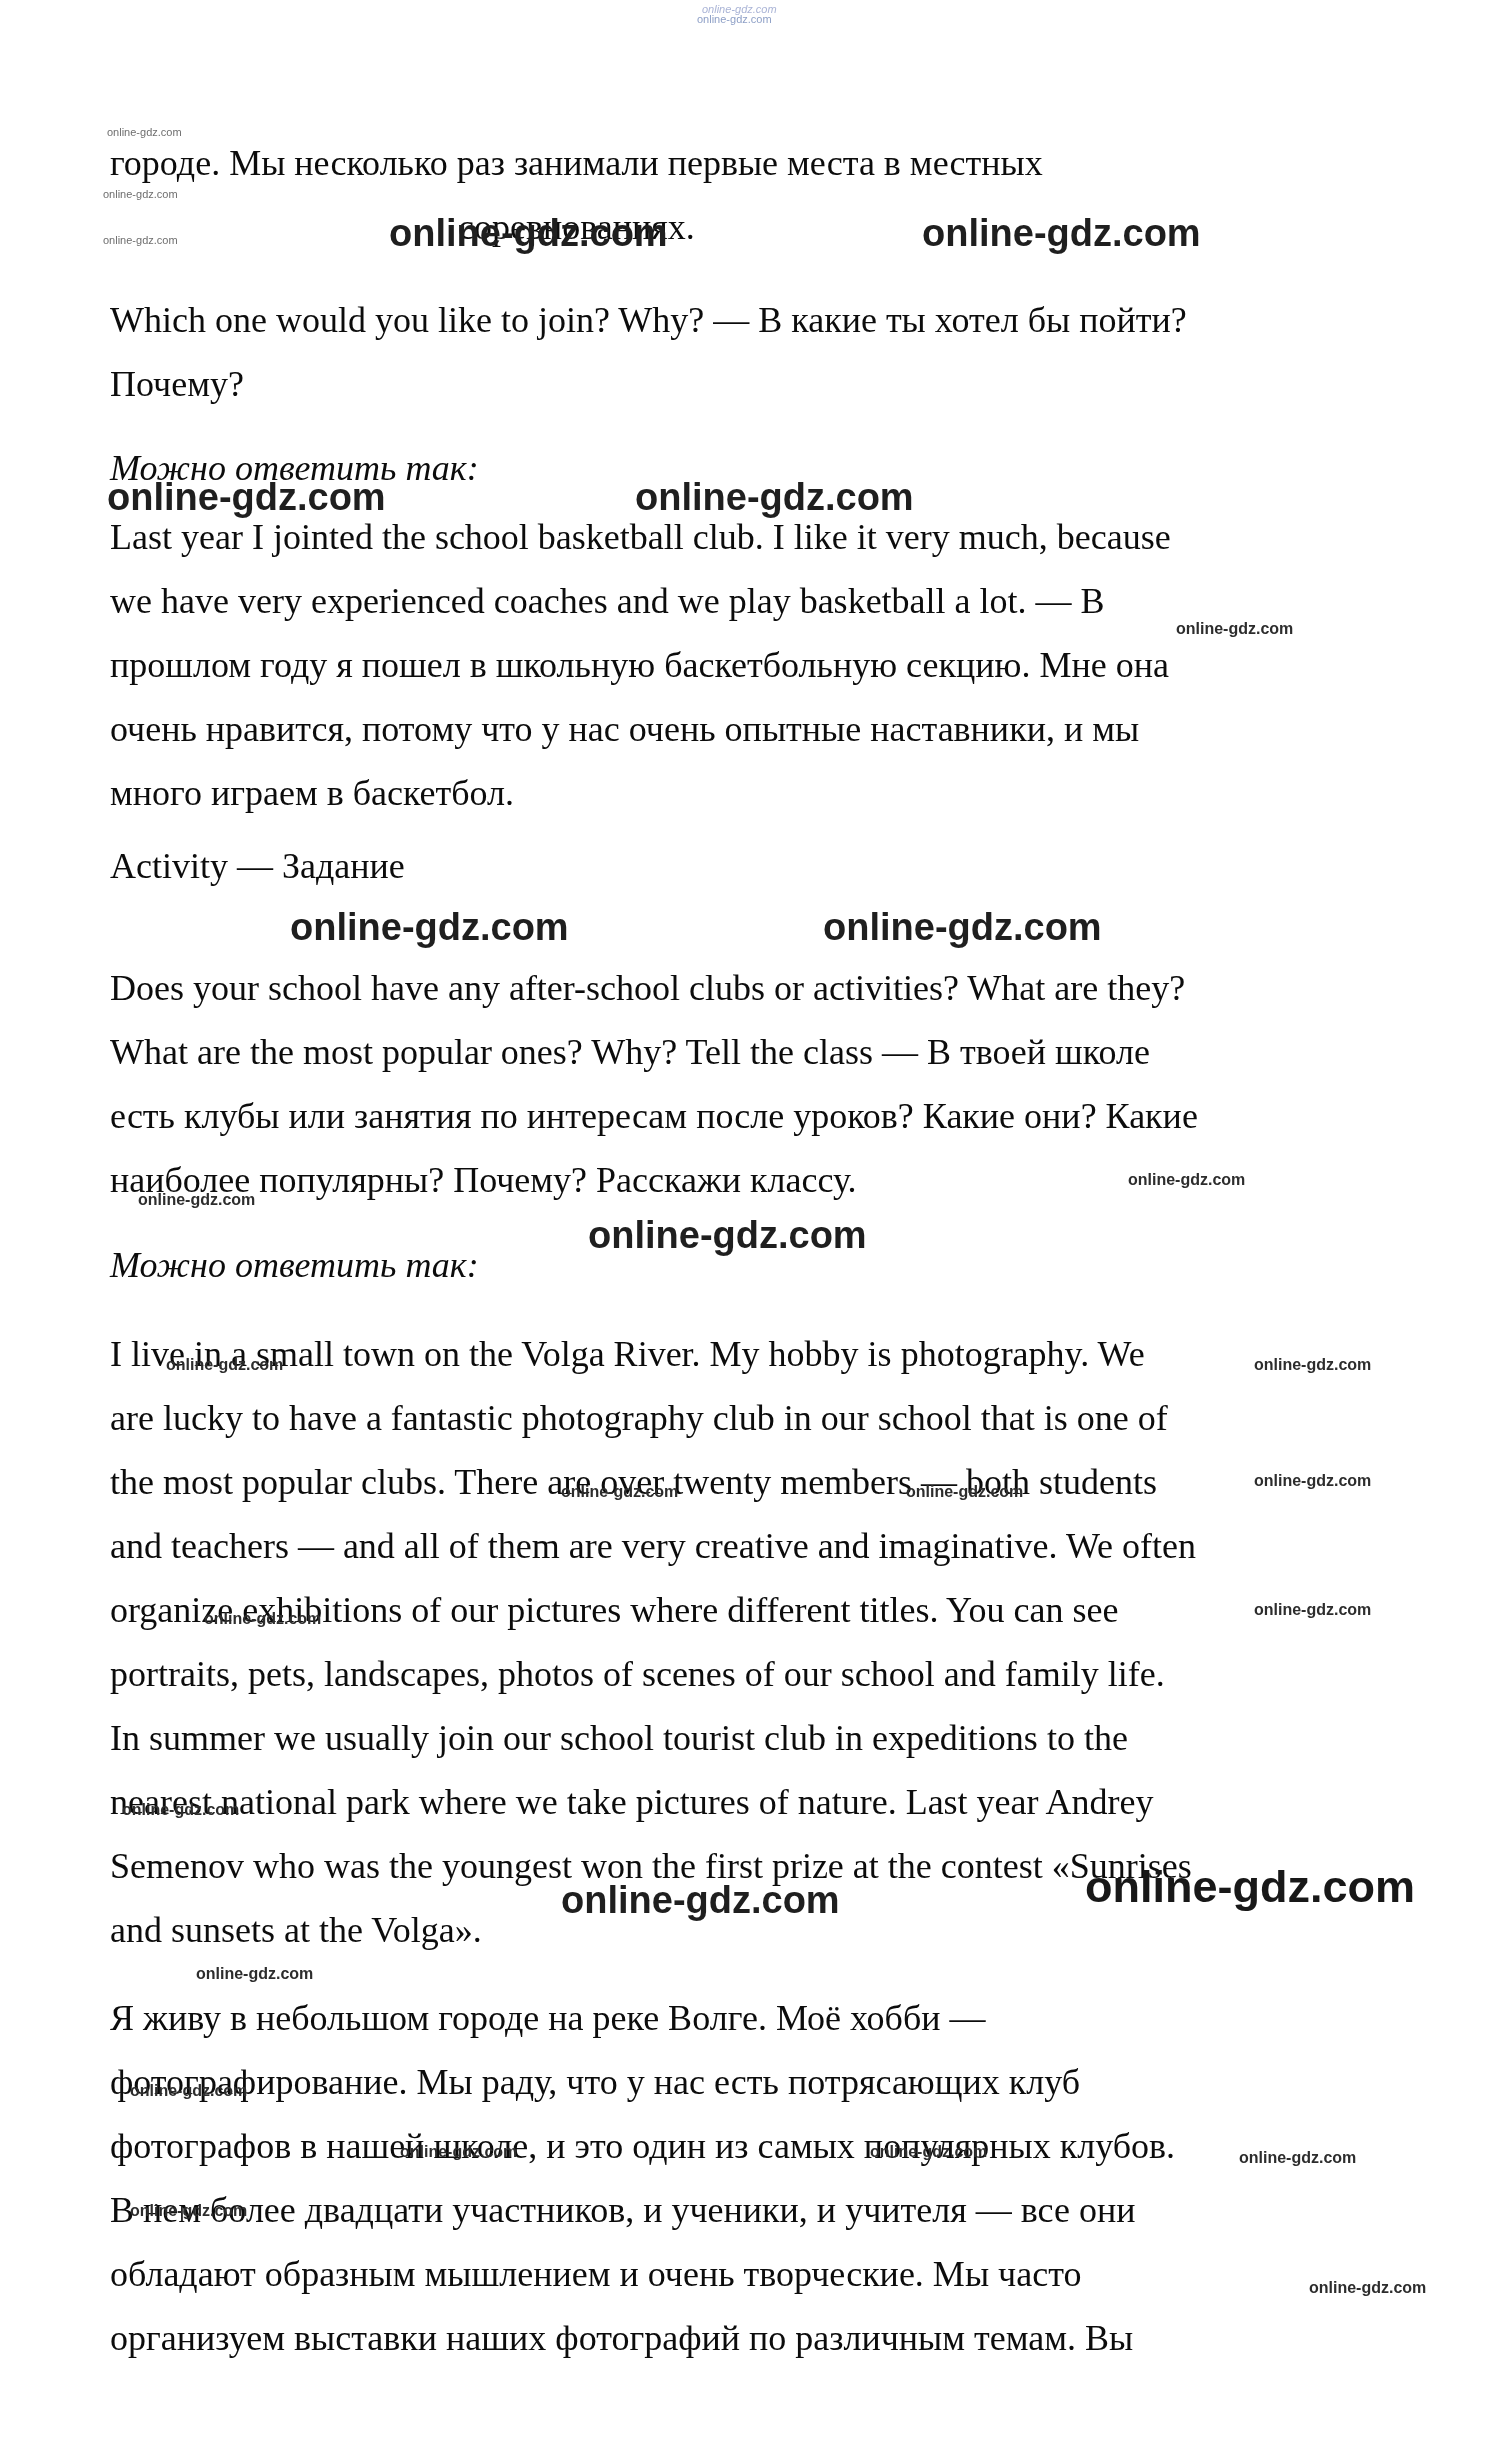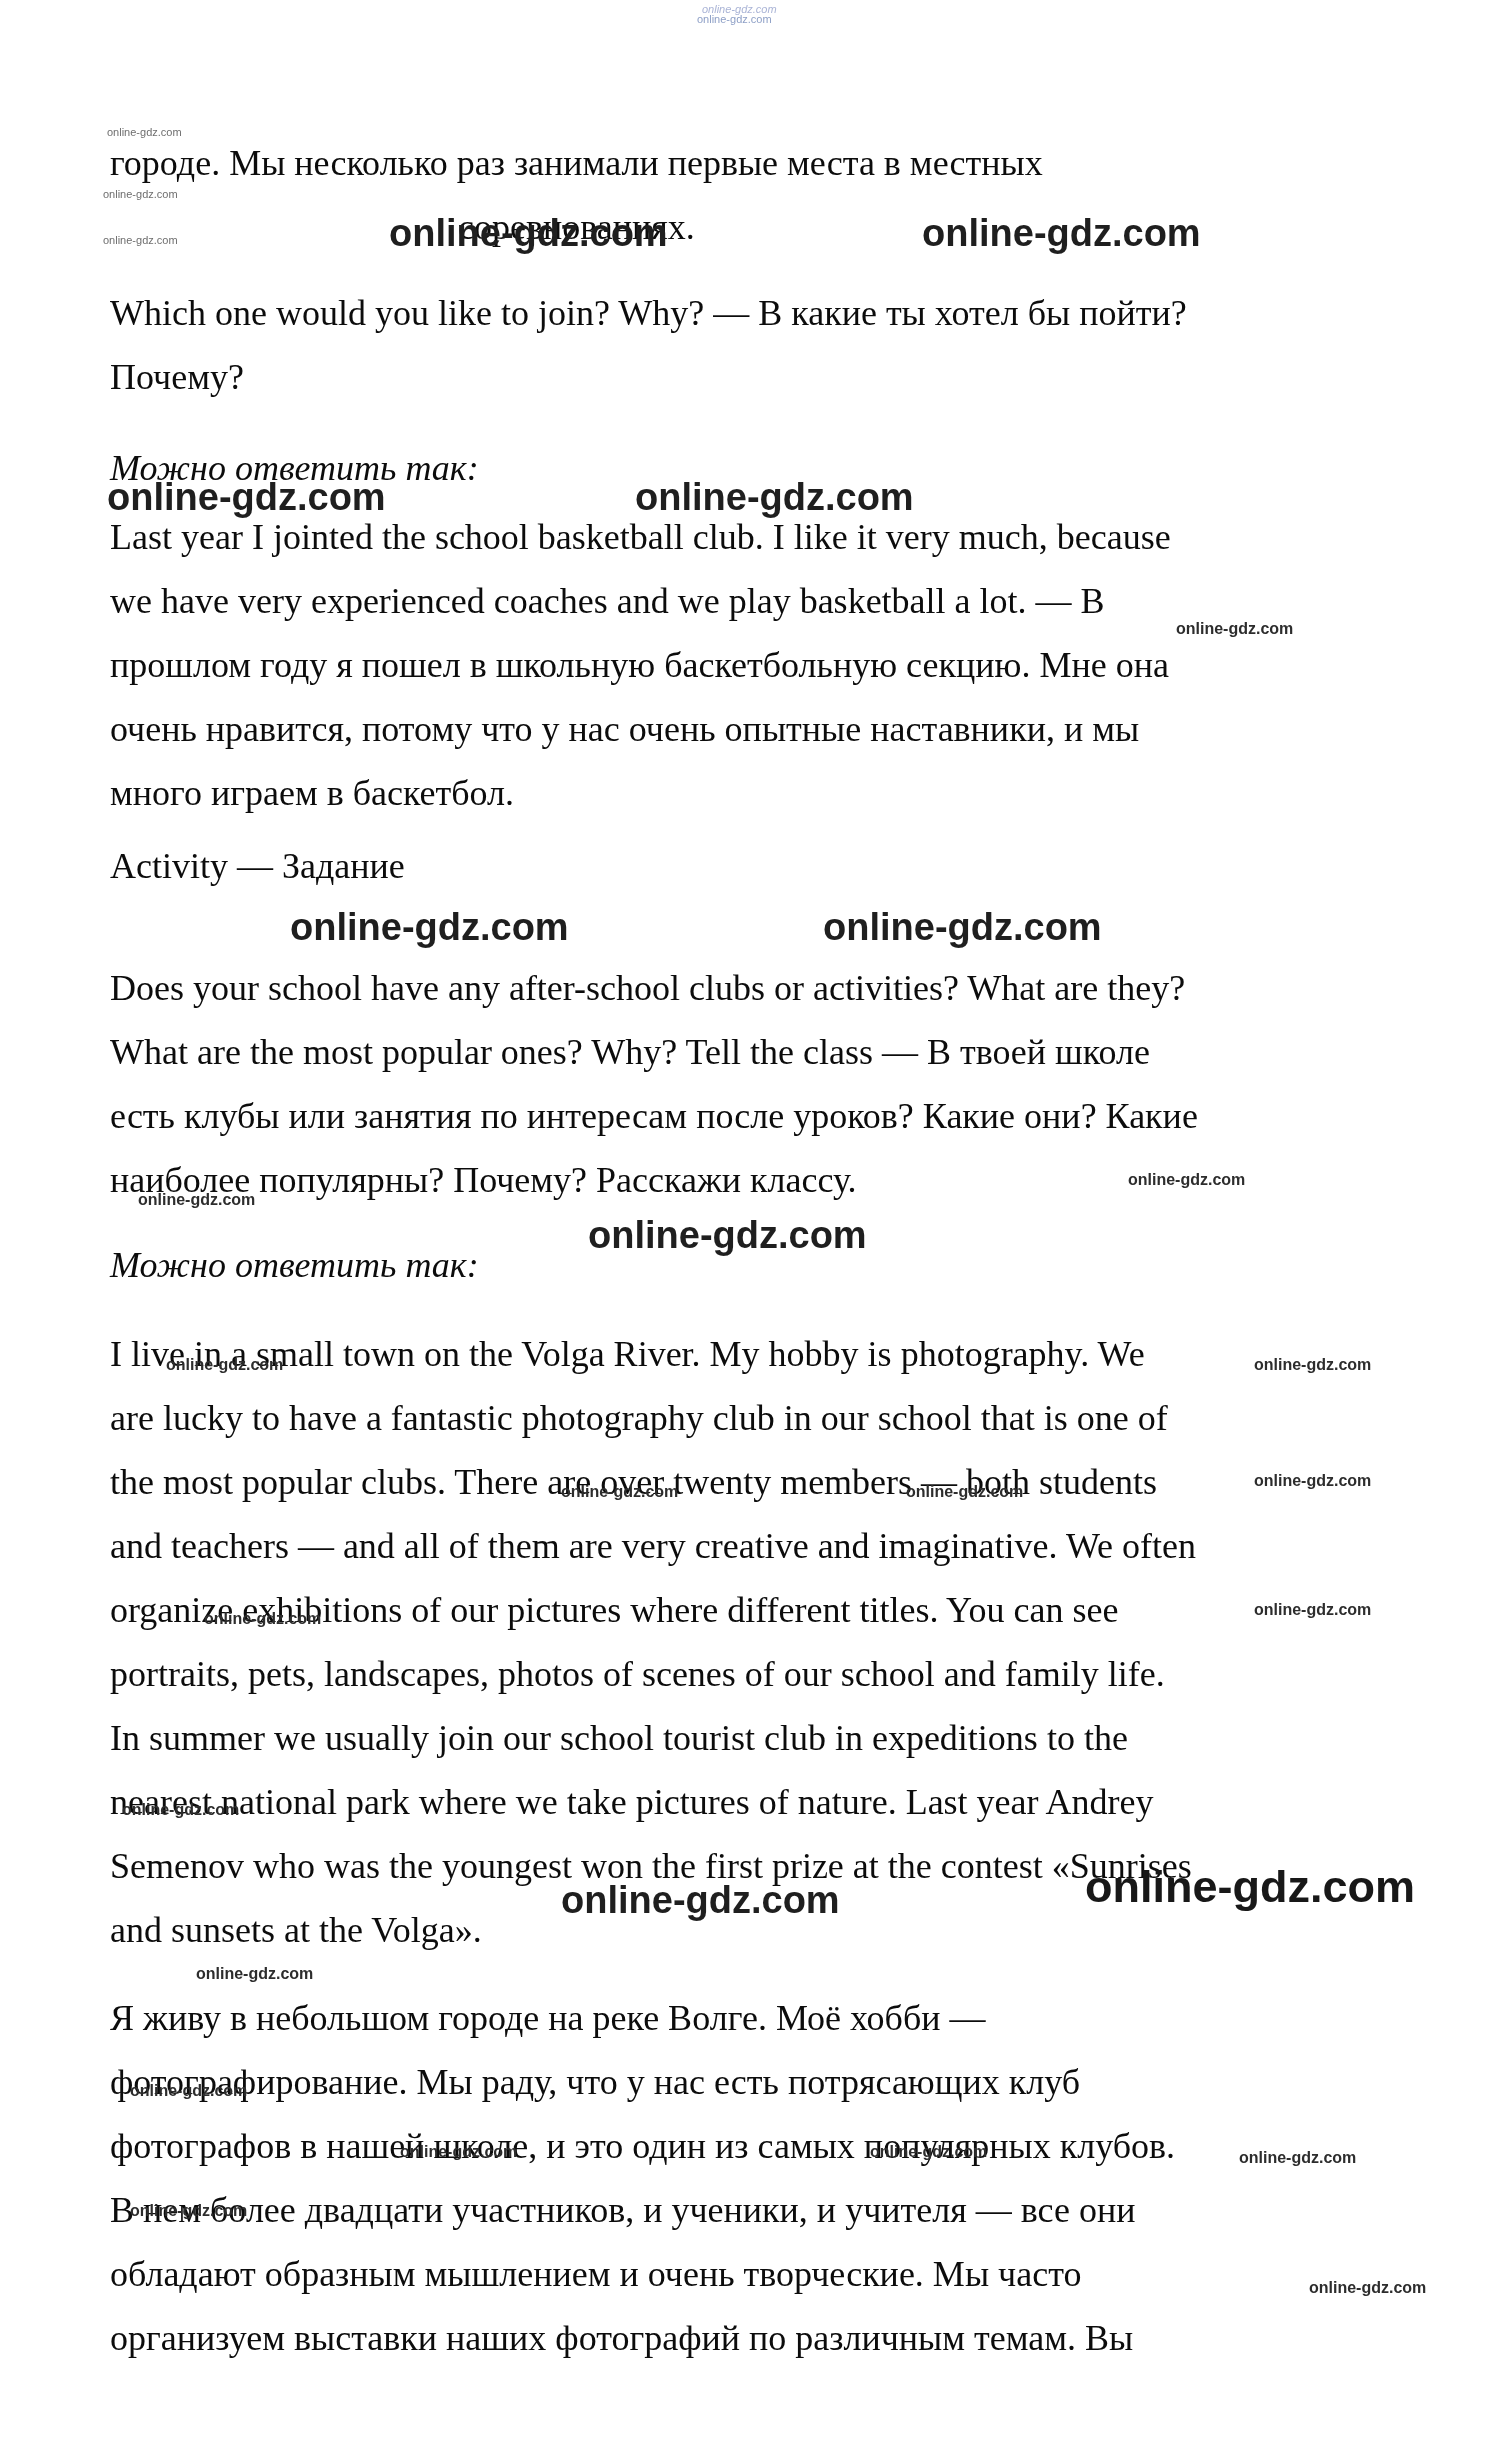--- a/index.html
+++ b/index.html
@@ -50,21 +50,21 @@
   <div class="wm xs" style="left:103px; top:234px;">online-gdz.com</div>
 
   <div class="para" style="top:131px;text-align:center;">
       <div class="line">городе. Мы несколько раз занимали первые места в местных</div>
       <div class="line">соревнованиях.</div>
     </div>
 
   <div class="wm lg" style="left:389px;  top:212px;">online-gdz.com</div>
   <div class="wm lg" style="left:922px; top:212px;">online-gdz.com</div>
 
-  <div class="para" style="top:281px;">
+  <div class="para" style="top:288px;">
       <div class="line">Which one would you like to join? Why? — В какие ты хотел бы пойти?</div>
       <div class="line">Почему?</div>
     </div>
 
   <div class="para italic" style="top:436px;">
     <span>Можно ответить так:</span>
   </div>
 
   <div class="wm lg" style="left:107px; top:476px;">online-gdz.com</div>
   <div class="wm lg" style="left:635px; top:476px;">online-gdz.com</div>

